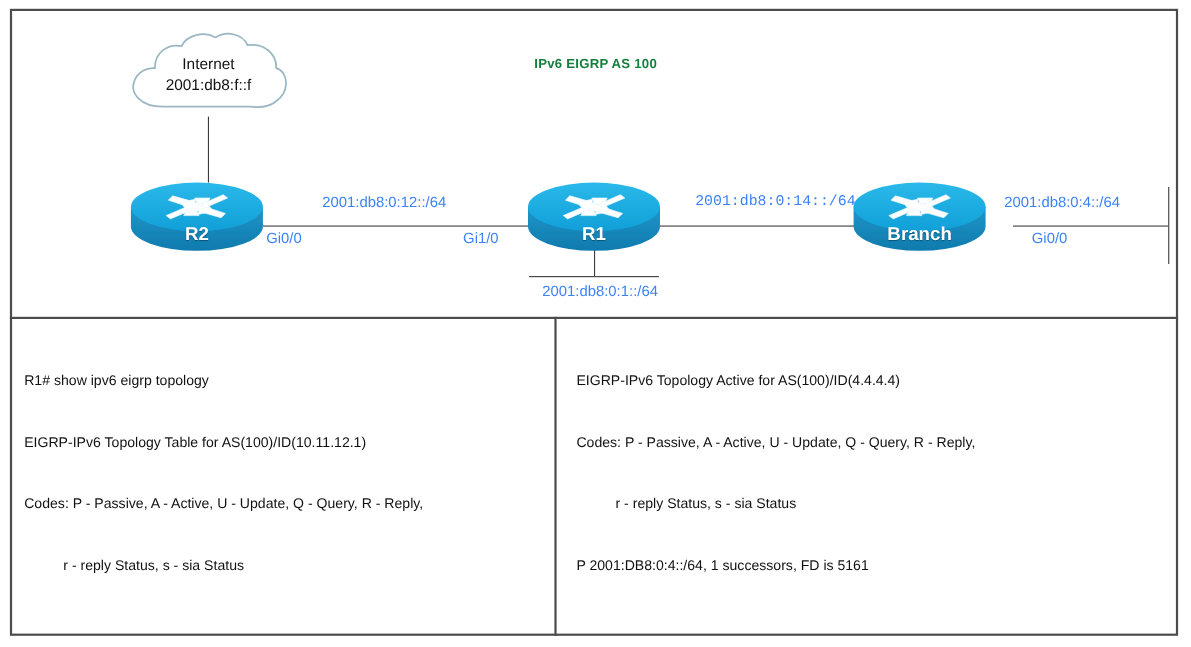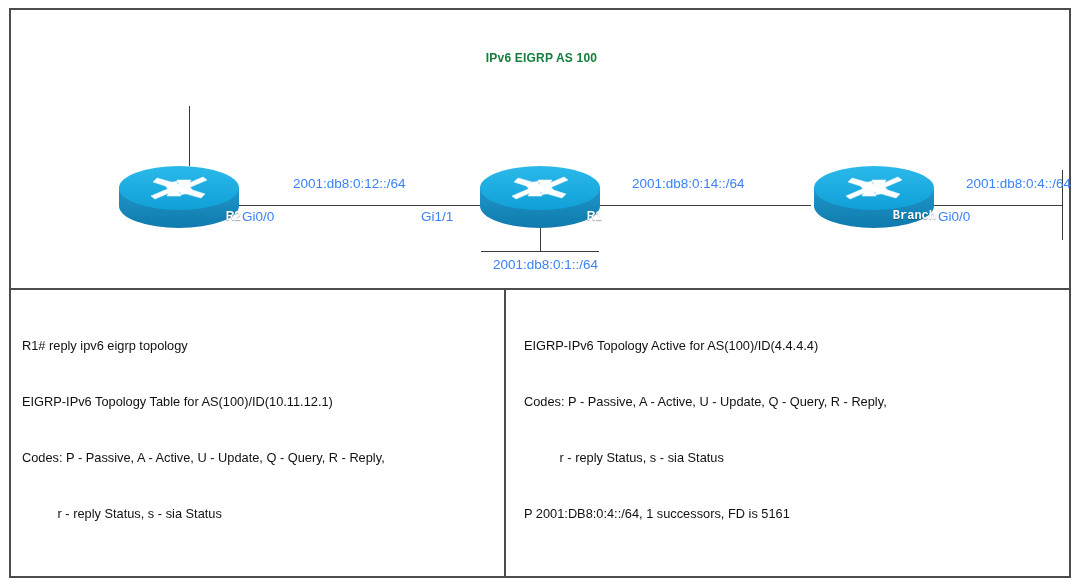--- a/index.html
+++ b/index.html
@@ -95,22 +95,22 @@
     position: absolute;
     width: 124px;
     height: 72px;
   }
   .router svg { display: block; }
   .router-label {
     position: absolute;
     left: 0;
     bottom: 7px;
     width: 124px;
-    text-align: right;
-    font-size: 12px;
+    text-align: center;
+    font-size: 17px;
     font-weight: bold;
     color: #ffffff;
     text-shadow: 0 1px 1px rgba(0,0,0,0.35);
     pointer-events: none;
   }
 
   
   .lbl {
     position: absolute;
     font-size: 13.5px;
@@ -135,20 +135,32 @@
 <body>
 
 <div id="figure">
 
   <div class="frame"></div>
   <div class="hdivider"></div>
   <div class="vdivider"></div>
 
   <div class="topo-title">IPv6 EIGRP AS 100</div>
 
+  <div class="cloud-wrap">
+    <svg width="155" height="82" viewBox="0 0 155 82" aria-hidden="true">
+      <path d="M36 70 C16 70 6 58 10 47 C13 38 22 34 29 35
+               C28 22 40 12 53 15 C58 5 73 1 84 7
+               C93 1 108 3 113 14 C128 12 140 22 139 35
+               C150 38 152 56 139 65 C133 70 124 71 116 70 Z" fill="#ffffff" stroke="#9bb7c4" stroke-width="1.6" stroke-linejoin="round"></path>
+    </svg>
+    <div class="cloud-text">
+      <div>Internet</div>
+      <div>2001:db8:f::f</div>
+    </div>
+  </div>
 
   <div class="line-v" style="left:189px; top:106px; height:60px;"></div>
 
   <div class="line-h" style="left:239px; top:205px; width:243px;"></div>
 
   <div class="line-h" style="left:598px; top:205px; width:213px;"></div>
 
   <div class="line-v" style="left:540px; top:218px; height:33px;"></div>
   <div class="line-h" style="left:481px; top:251px; width:118px;"></div>
 
@@ -196,21 +208,21 @@
       <g fill="#ffffff" stroke="#e8f6fd" stroke-width="0.6">
         <path d="M34 38 L62 26 L60 22 L74 22 L68 33 L66 29 L38 41 Z"></path>
         <path d="M90 22 L62 34 L64 38 L50 38 L56 27 L58 31 L86 19 Z"></path>
         <path d="M36 24 L64 33 L63 37 L77 34 L69 24 L68 28 L40 20 Z"></path>
         <path d="M88 36 L60 27 L61 23 L47 26 L55 36 L56 32 L84 40 Z"></path>
       </g>
     </svg>
     <div class="router-label">R1</div>
   </div>
 
-  <div class="router" style="left:812px; top:158px;font-family:Liberation Mono, monospace;">
+  <div class="router" style="left:774px; top:158px;">
     <svg width="124" height="72" viewBox="0 0 124 72" aria-hidden="true">
       <defs>
         <linearGradient id="topg3" x1="0" y1="0" x2="0" y2="1">
           <stop offset="0" stop-color="#2bb9ea"></stop>
           <stop offset="1" stop-color="#10a0d8"></stop>
         </linearGradient>
         <linearGradient id="bodyg3" x1="0" y1="0" x2="0" y2="1">
           <stop offset="0" stop-color="#1f96c9"></stop>
           <stop offset="1" stop-color="#0f7aad"></stop>
         </linearGradient>
@@ -222,31 +234,31 @@
         <path d="M90 22 L62 34 L64 38 L50 38 L56 27 L58 31 L86 19 Z"></path>
         <path d="M36 24 L64 33 L63 37 L77 34 L69 24 L68 28 L40 20 Z"></path>
         <path d="M88 36 L60 27 L61 23 L47 26 L55 36 L56 32 L84 40 Z"></path>
       </g>
     </svg>
     <div class="router-label">Branch</div>
   </div>
 
   <div class="lbl" style="left:293px; top:176px;">2001:db8:0:12::/64</div>
   <div class="lbl" style="left:242px; top:209px;">Gi0/0</div>
-  <div class="lbl" style="left:421px; top:209px;">Gi1/1</div>
-
-  <div class="lbl" style="left:632px; top:176px;">2001:db8:0:14::/64</div>
+  <div class="lbl" style="left:421px; top:209px;">Gi1/0</div>
+
+  <div class="lbl" style="left:632px; top:176px;font-family:Liberation Mono, monospace;">2001:db8:0:14::/64</div>
 
   <div class="lbl" style="left:466px; top:257px;margin-left:27px;">2001:db8:0:1::/64</div>
 
-  <div class="lbl" style="left:966px; top:176px;">2001:db8:0:4::/64</div>
+  <div class="lbl" style="left:913px; top:176px;">2001:db8:0:4::/64</div>
   <div class="lbl" style="left:938px; top:209px;">Gi0/0</div>
 
   <div class="term term-left">
-    <div class="term-line">R1# reply ipv6 eigrp topology</div>
+    <div class="term-line">R1# show ipv6 eigrp topology</div>
     <div class="term-line">EIGRP-IPv6 Topology Table for AS(100)/ID(10.11.12.1)</div>
     <div class="term-line">Codes: P - Passive, A - Active, U - Update, Q - Query, R - Reply,</div>
     <div class="term-line">          r - reply Status, s - sia Status</div>
     
     
     
     
     
     
     

